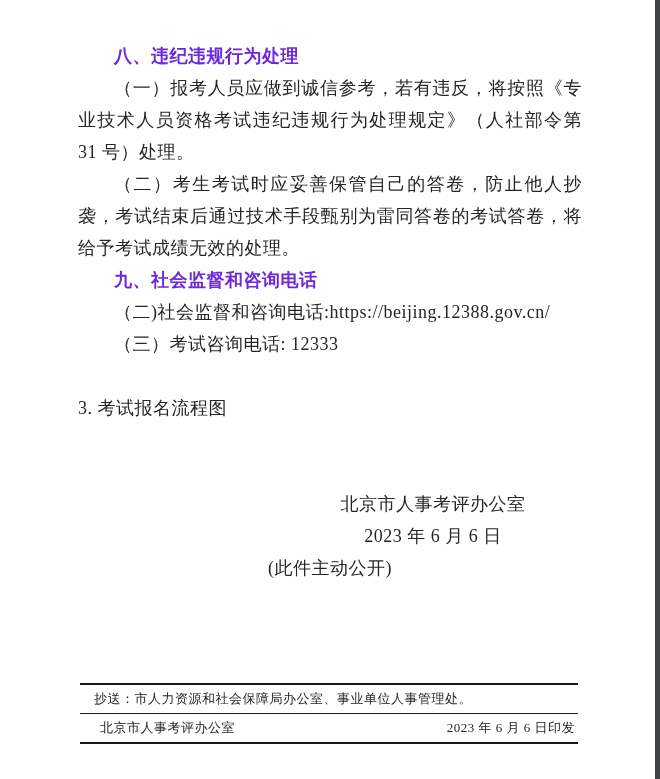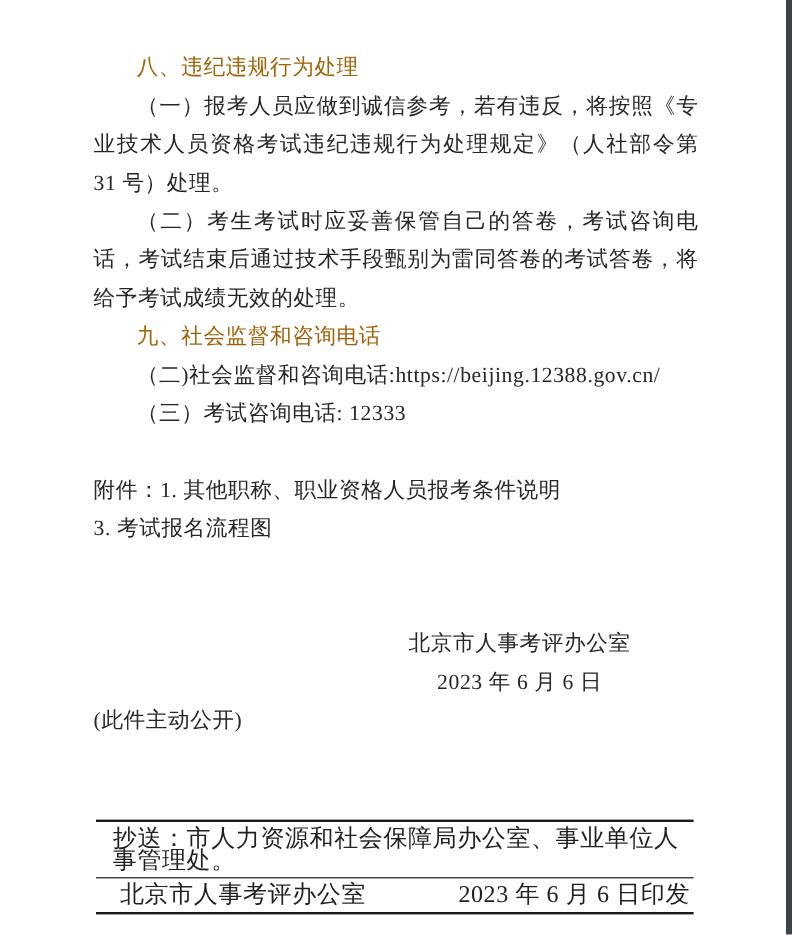--- a/index.html
+++ b/index.html
@@ -29,46 +29,47 @@
     left: 78px;
     top: 40px;
     width: 504px;
     font-size: 18px;
     line-height: 32px;
     letter-spacing: 0.5px;
   }
   .content p { margin: 0; }
   .heading {
     font-family: "Liberation Sans", "DejaVu Sans", sans-serif;
-    font-weight: normal;
-    color: #a16207;
+    font-weight: bold;
+    color: #6d28d9;
     text-indent: 2em;
   }
   .para {
     text-indent: 2em;
     text-align: justify;
   }
   .attachments { margin-top: 32px; }
   .attach-line1 { margin-left: 37px; }
   .attach-line2 { margin-left: 97px; }
   .signature {
     margin-top: 64px;
     margin-left: 205px;
     width: 300px;
     text-align: center;
   }
   .disclosure {
     margin-left: 17px;
+    text-align: center;
   }
   .footer {
     position: absolute;
     left: 80px;
     top: 683px;
     width: 498px;
-    font-size: 20px;
+    font-size: 13px;
     line-height: 18px;
     color: #1f1f1f;
     letter-spacing: 0.5px;
   }
   .footer .row1 {
     border-top: 2px solid #1a1a1a;
     border-bottom: 1.5px solid #1a1a1a;
     padding: 5px 2px 5px 14px;
   }
   .footer .row2 {
@@ -83,31 +84,30 @@
 <body>
 
 <div class="page">
 
   <div class="content">
 
     <p class="heading">八、违纪违规行为处理</p>
 
     <p class="para">（一）报考人员应做到诚信参考，若有违反，将按照《专业技术人员资格考试违纪违规行为处理规定》（人社部令第 31 号）处理。</p>
 
-    <p class="para">（二）考生考试时应妥善保管自己的答卷，考试咨询电话，考试结束后通过技术手段甄别为雷同答卷的考试答卷，将给予考试成绩无效的处理。</p>
+    <p class="para">（二）考生考试时应妥善保管自己的答卷，防止他人抄袭，考试结束后通过技术手段甄别为雷同答卷的考试答卷，将给予考试成绩无效的处理。</p>
 
     <p class="heading">九、社会监督和咨询电话</p>
 
 
     <p class="para">（二)社会监督和咨询电话:https://beijing.12388.gov.cn/</p>
 
     <p class="para">（三）考试咨询电话: 12333</p>
 
     <div class="attachments">
-      <p class="attach-line1"><span>附件：</span><span>1. 其他职称、职业资格人员报考条件说明</span></p>
       <p class="attach-line2">3. 考试报名流程图</p>
     </div>
 
     <div class="signature">
       <p>北京市人事考评办公室</p>
       <p>2023 年 6 月 6 日</p>
     </div>
 
     <p class="disclosure">(此件主动公开)</p>
 

